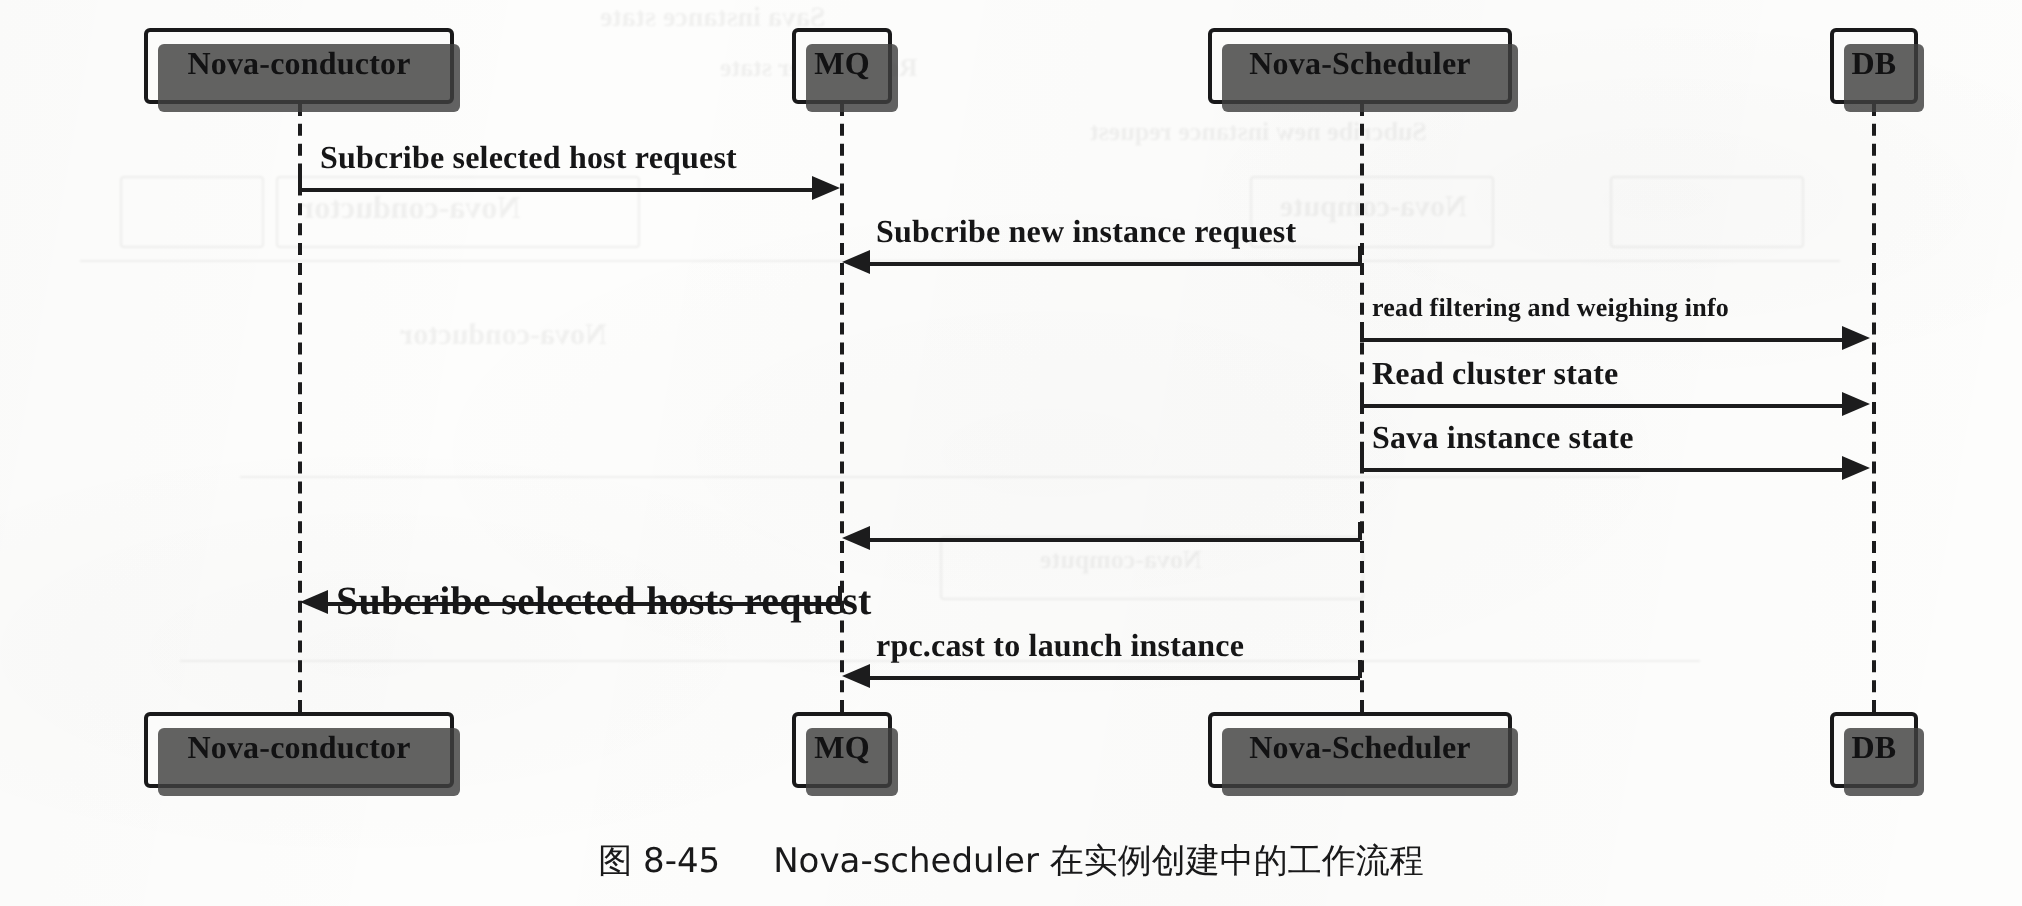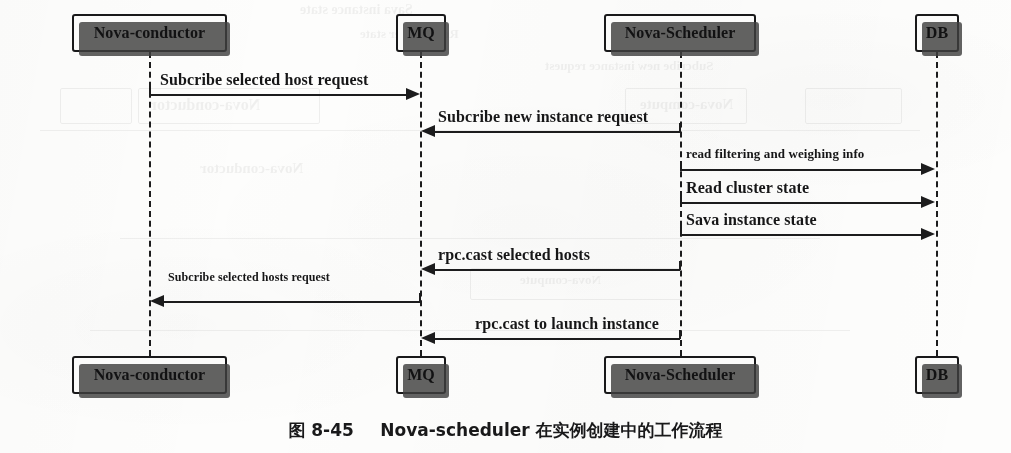--- a/index.html
+++ b/index.html
@@ -136,21 +136,20 @@
   }
 
   .caption {
     position: absolute;
     left: 0;
     right: 0;
     text-align: center;
     color: #19191a;
     font-family: "Liberation Serif", "DejaVu Serif", serif;
     white-space: nowrap;
-    font-weight: bold;
   }
   .caption .cap-cn { font-family: "DejaVu Sans", sans-serif; }
 </style>
 </head>
 <body>
 
 <div id="page">
 
   <div class="ghost-layer">
     <div class="ghost-box" style="left:60px;  top:88px;  width:70px;  height:34px;"></div>
@@ -226,31 +225,30 @@
     <div class="msg-label" style="left:686px; top:179px; font-size:16px;">Read cluster state</div>
 
     <div class="msg-tick" style="left:680px; top:226px; height:9px;"></div>
     <div class="msg-line" style="left:680px; top:234px; width:242px;"></div>
     <div class="arrow-head right" style="left:921px; top:228px;"></div>
     <div class="msg-label" style="left:686px; top:211px; font-size:16px;">Sava instance state</div>
 
     <div class="msg-tick" style="left:679px; top:261px; height:9px;"></div>
     <div class="msg-line" style="left:431px; top:269px; width:249px;"></div>
     <div class="arrow-head left" style="left:421px; top:263px;"></div>
-    <div class="msg-label" style="left:438px; top:246px; font-size:16px;">rpc.cast selected hosts</div>
 
     <div class="msg-tick" style="left:419px; top:293px; height:9px;"></div>
     <div class="msg-line" style="left:160px; top:301px; width:260px;"></div>
     <div class="arrow-head left" style="left:150px; top:295px;"></div>
-    <div class="msg-label" style="left:168px; top:270px; font-size:12px;">Subcribe selected hosts request</div>
+    <div class="msg-label" style="left:168px; top:290px; font-size:20px;">Subcribe selected hosts request</div>
 
     <div class="msg-tick" style="left:679px; top:330px; height:9px;"></div>
     <div class="msg-line" style="left:431px; top:338px; width:249px;"></div>
     <div class="arrow-head left" style="left:421px; top:332px;"></div>
-    <div class="msg-label" style="left:438px; top:315px; font-size:16px;margin-left:37px;">rpc.cast to launch instance</div>
+    <div class="msg-label" style="left:438px; top:315px; font-size:16px;">rpc.cast to launch instance</div>
 
   </div>
 
   <div class="caption" style="top:419px; font-size:17px;">
     <span class="cap-cn">图 8-45</span>
     <span style="display:inline-block; width:18px;"></span>
     <span class="cap-cn">Nova-scheduler 在实例创建中的工作流程</span>
   </div>
 
 </div>

